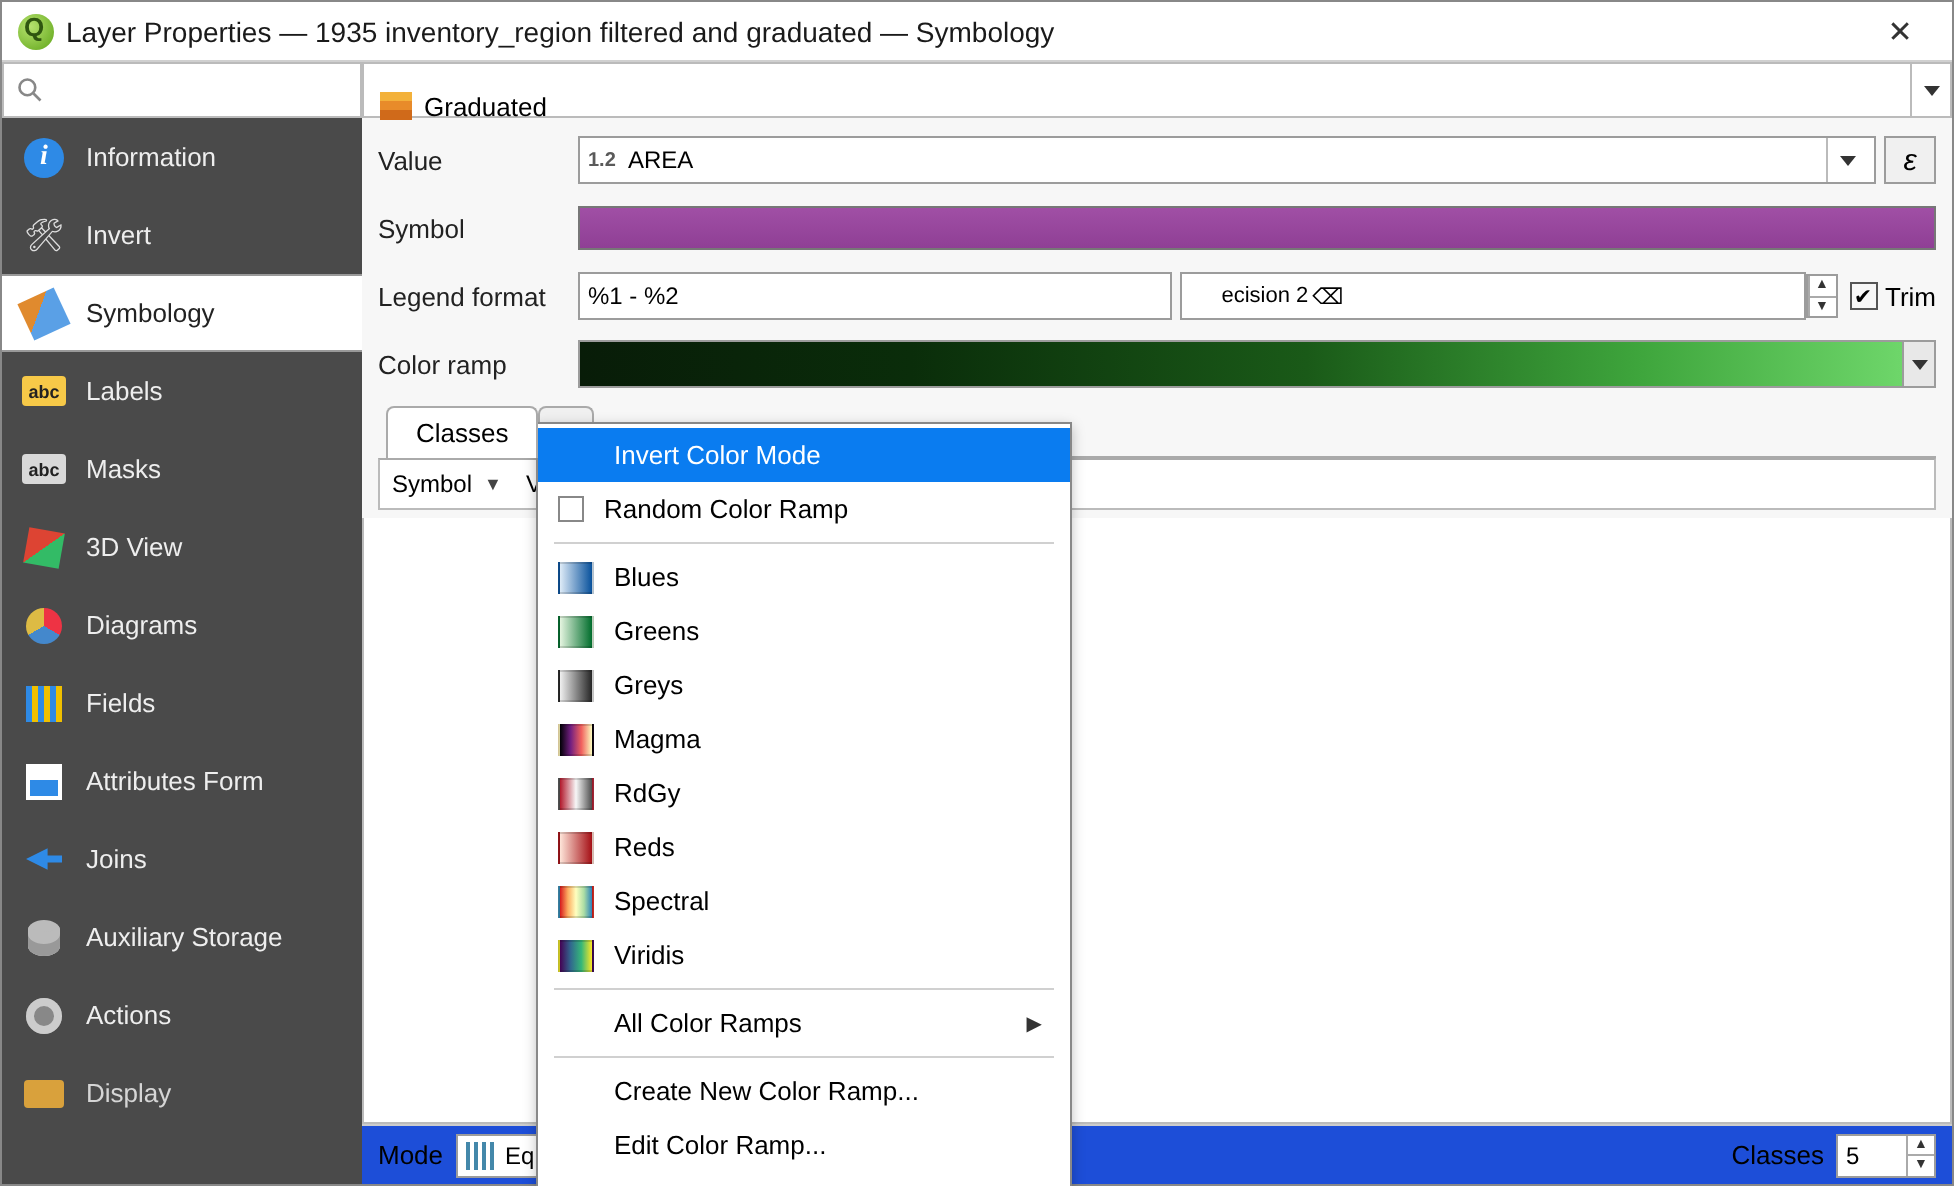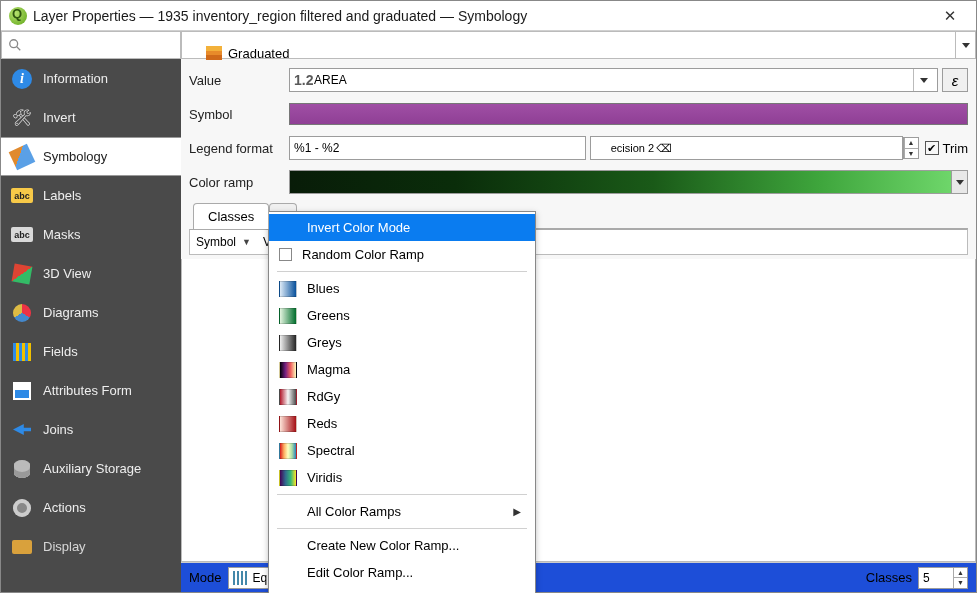--- a/index.html
+++ b/index.html
@@ -17,27 +17,27 @@
   .sidebar { width:180px; background:#4a4a4a; display:flex; flex-direction:column; color:#eee; font-size:13px; }
   .sidebar .search { height:28px; background:#fff; margin:0; border:1px solid #bbb; display:flex; align-items:center; padding:0 6px; }
   .sidebar .search svg { width:14px; height:14px; fill:#888; }
   .sidebar .items { flex:1; overflow:hidden; }
   .sitem { height:39px; display:flex; align-items:center; padding:0 10px; gap:10px; cursor:default; }
   .sitem.active { background:#fff; color:#222; border-top:1px solid #999; border-bottom:1px solid #999; }
   .sitem .sicon { width:22px; height:22px; display:flex; align-items:center; justify-content:center; }
   
   .main { flex:1; display:flex; flex-direction:column; background:#f7f7f7; }
   .main .toprow { height:28px; display:flex; align-items:center; border:1px solid #bbb; margin:0; background:#fff; }
-  .main .toprow .gradlabel { display:flex; align-items:center; gap:6px; padding:0 24px; flex:1; font-size:13px;margin-top:16px; }
+  .main .toprow .gradlabel { display:flex; align-items:center; gap:6px; padding:0 8px; flex:1; font-size:13px;margin-top:16px; }
   .main .toprow .dropbtn { width:20px; height:26px; border-left:1px solid #bbb; display:flex; align-items:center; justify-content:center; }
   .form { padding:6px 8px 4px 8px; }
   .frow { display:flex; align-items:center; height:30px; margin-bottom:4px; font-size:13px; }
   .flabel { width:100px; color:#222; }
   .finput { flex:1; height:24px; border:1px solid #9c9c9c; background:#fff; display:flex; align-items:center; font-size:12px; padding:0 4px; }
-  .numbox { width:20px; font-size:14px; font-weight:bold; color:#5a5a5a; }
+  .numbox { width:20px; font-size:10px; font-weight:bold; color:#5a5a5a; }
   .combo-drop { width:20px; height:22px; border-left:1px solid #bbb; display:flex; align-items:center; justify-content:center; margin-left:auto; }
   .epsbtn { width:26px; height:24px; border:1px solid #9c9c9c; margin-left:4px; display:flex; align-items:center; justify-content:center; font-size:15px; font-style:italic; background:#f0f0f0; }
   .swatch-purple { flex:1; height:22px; background:linear-gradient(#a04fa5,#8f3f95); border:1px solid #777; }
   .swatch-ramp-outer { flex:1; height:24px; border:1px solid #9c9c9c; display:flex; align-items:stretch; }
   .swatch-ramp { flex:1; background:linear-gradient(90deg,#081c08 0%, #0a2d0a 25%, #1a5a18 55%, #3ea53c 80%, #6ed66a 100%); }
   .swatch-ramp-drop { width:16px; background:#e8e8e8; border-left:1px solid #9c9c9c; display:flex; align-items:center; justify-content:center; }
   .tabs-row { display:flex; align-items:flex-end; height:28px; padding-left:4px; gap:0; }
   .tab { height:26px; padding:0 14px; display:flex; align-items:center; border:1px solid #aaa; border-bottom:none; border-radius:4px 4px 0 0; background:#f0f0f0; font-size:13px; margin-right:0px; }
   .tab.active { background:#fff; position:relative; z-index:2; }
   .tabspace { flex:1; border-bottom:1px solid #aaa; height:26px; }

